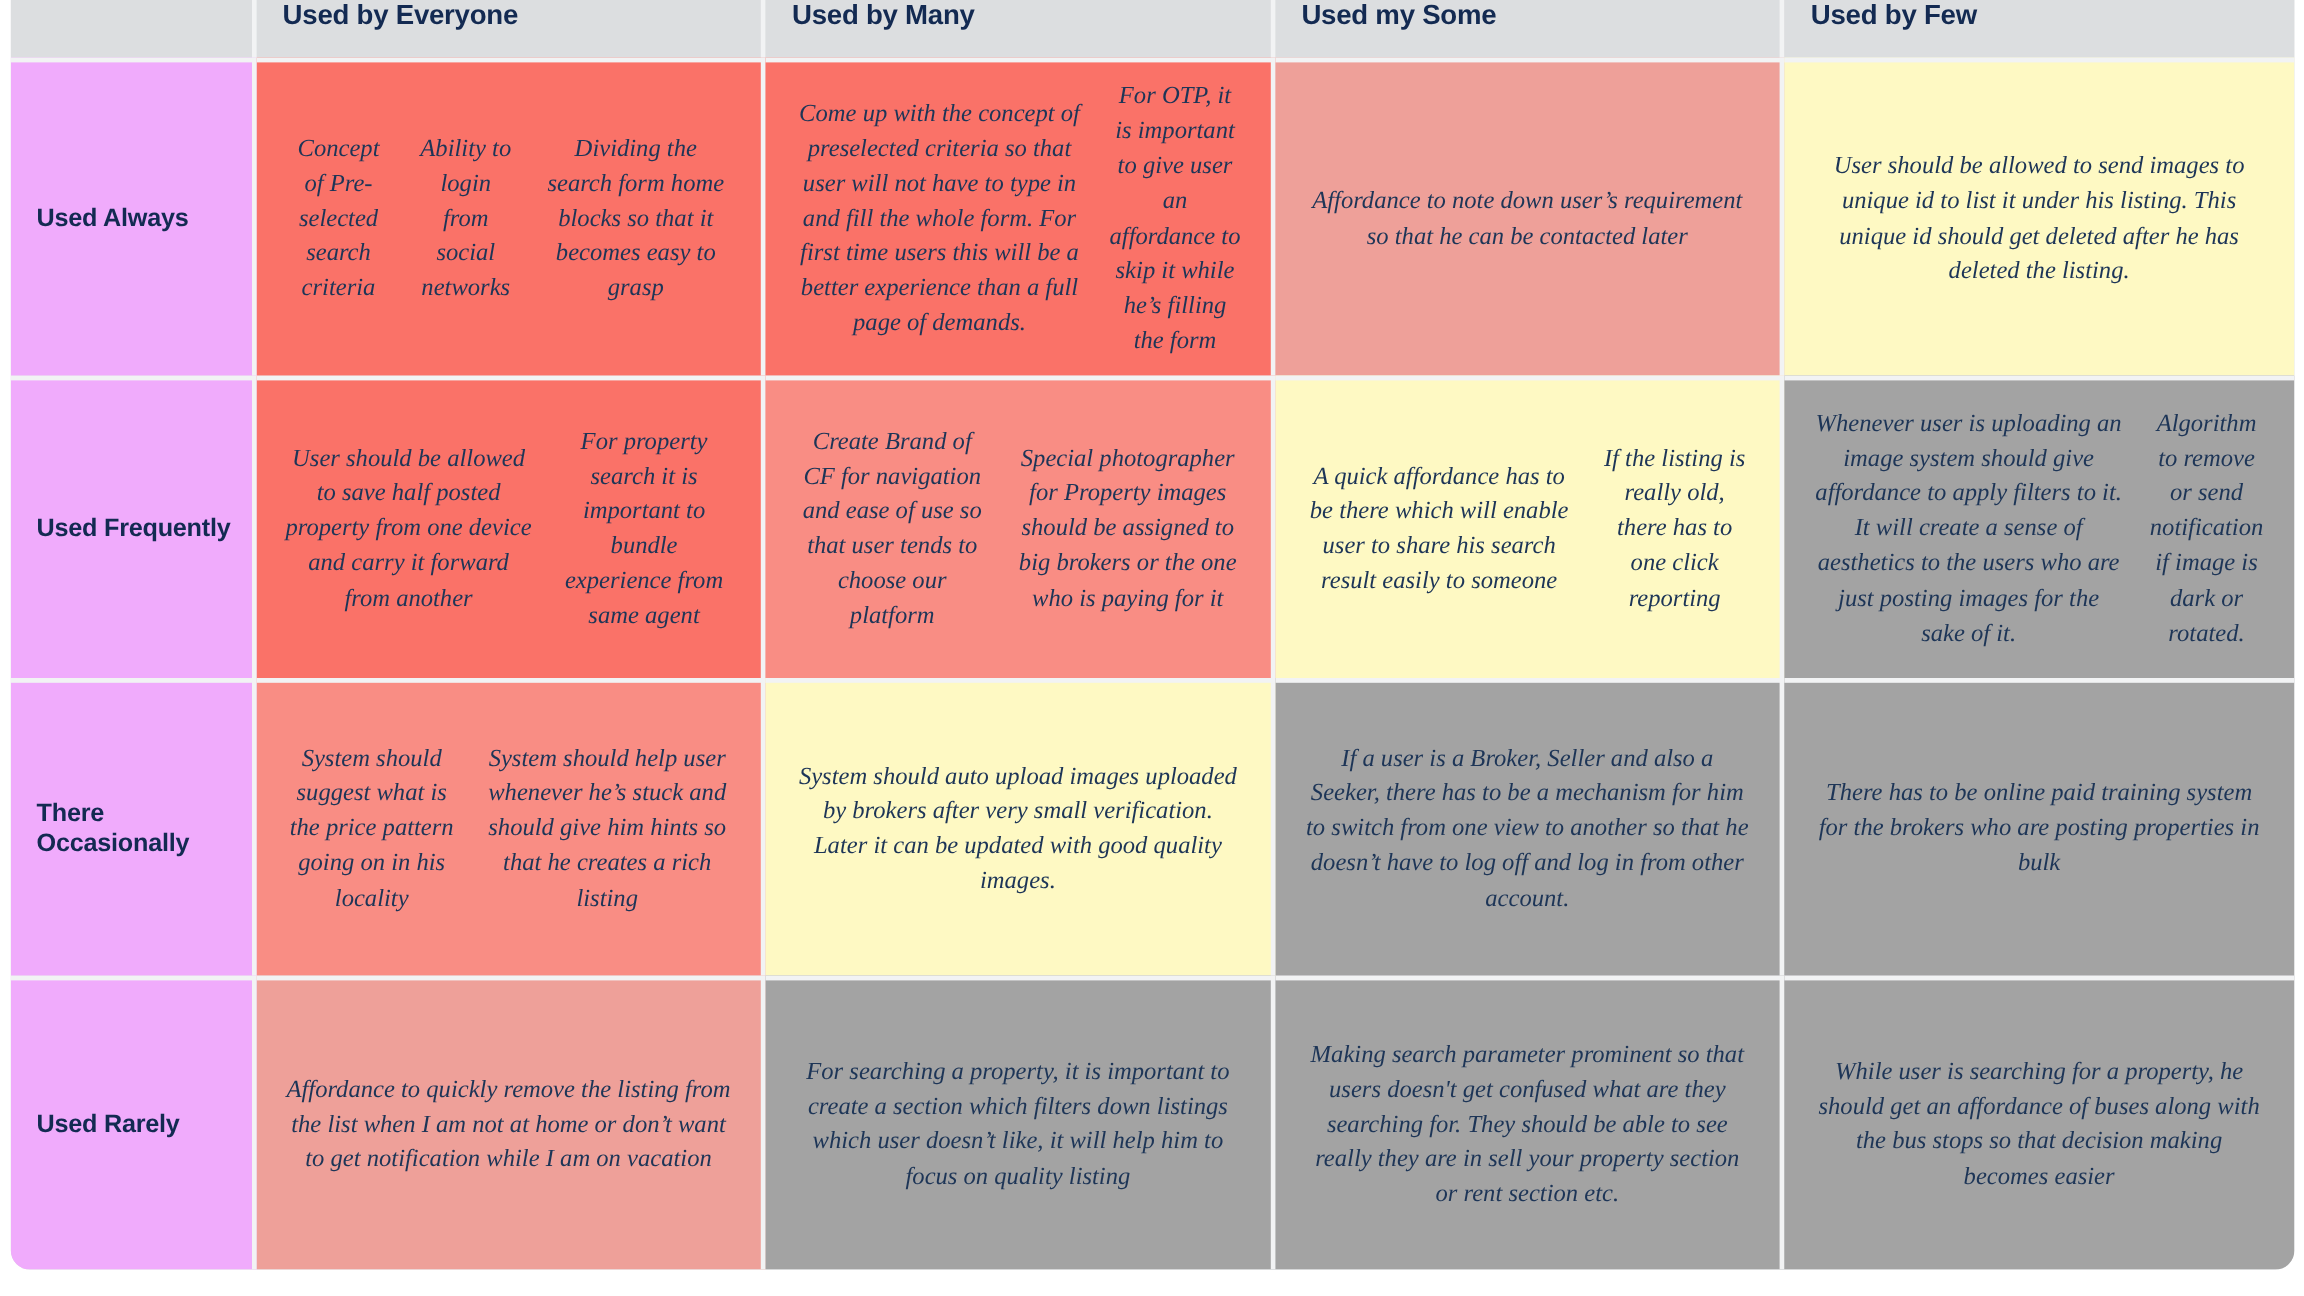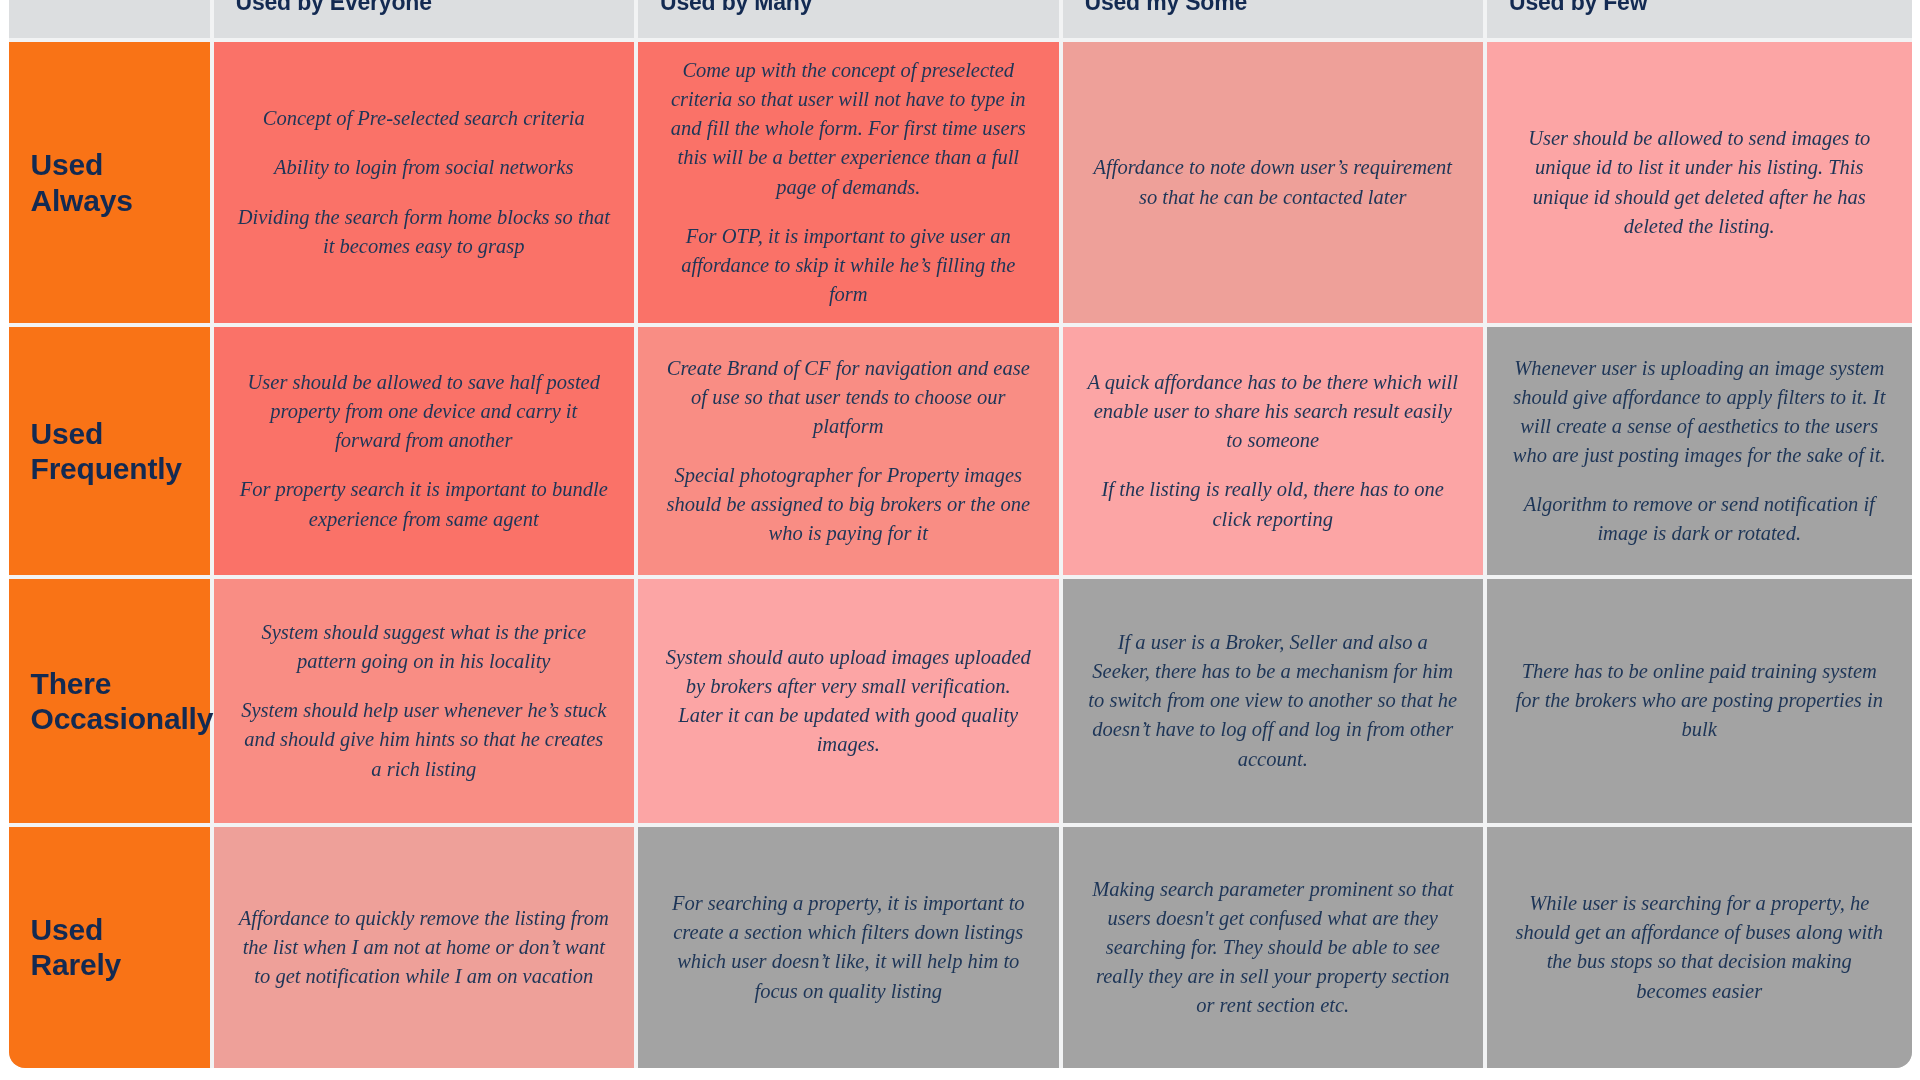--- a/index.html
+++ b/index.html
@@ -60,67 +60,66 @@
   th.col-head:last-child { border-right: none; }
 
   
   tr.data-row { height: 248px; }
   tr.data-row.r1 { height: 248px; }
   tr.data-row.r2 { height: 252px; }
   tr.data-row.r3 { height: 248px; }
   tr.data-row.r4 { height: 245px; }
 
   td.row-label {
-    background: #f97316;
+    background: #f0abfc;
     color: #132a52;
     font-family: "Liberation Sans", sans-serif;
     font-weight: bold;
-    font-size: 30px;
+    font-size: 21px;
     line-height: 1.18;
     letter-spacing: -0.2px;
     text-align: left;
     vertical-align: middle;
     padding: 0 10px 0 22px;
     border-right: 4px solid #f2f3f4;
     border-top: 4px solid #f2f3f4;
   }
 
   td.cell {
     vertical-align: middle;
     text-align: center;
     padding: 14px 24px;
     border-right: 4px solid #f2f3f4;
     border-top: 4px solid #f2f3f4;
   }
   td.cell:last-child { border-right: none; }
 
   .cell-inner {
     display: flex;
-    flex-direction: column;
     gap: 20px;
     align-items: center;
     justify-content: center;
   }
 
   .note {
     font-family: "Liberation Serif", "DejaVu Serif", serif;
     font-style: italic;
     font-weight: normal;
     font-size: 20.5px;
     line-height: 1.42;
     color: #1d3557;
     text-align: center;
     margin: 0;
   }
 
   
   .lvl-4 { background: #fa7268; }  
   .lvl-3 { background: #f98d84; }
   .lvl-2 { background: #eea099; margin-top: 40px; }
-  .lvl-1 { background: #fca5a5; }
+  .lvl-1 { background: #fef9c3; }
   .lvl-0 { background: #a3a3a3; }  
 </style>
 </head>
 <body>
 
 <div id="matrix-wrap">
   <table class="matrix">
     <colgroup>
       <col class="c-label">
       <col class="c-data">

